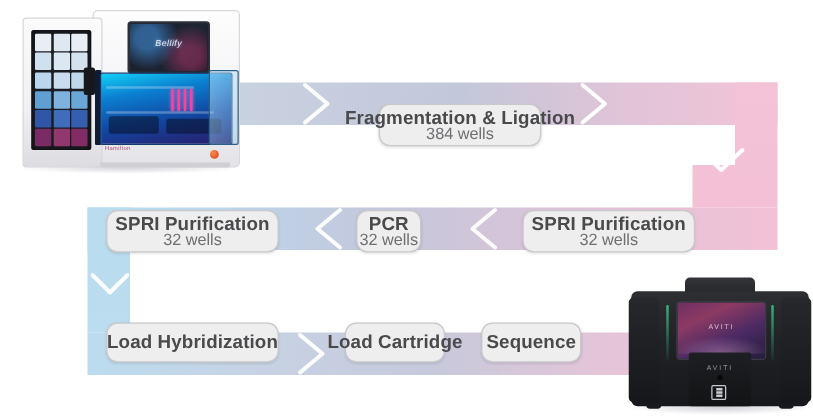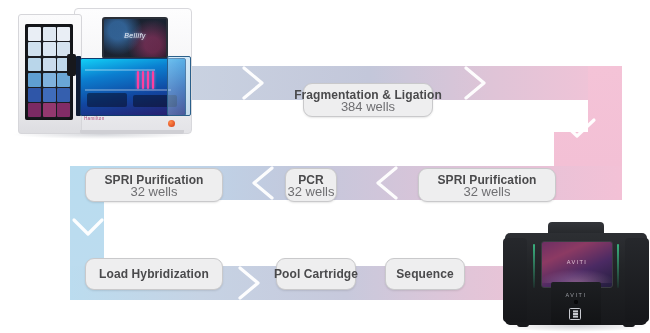--- a/index.html
+++ b/index.html
@@ -21,21 +21,21 @@
     background:#eeeeef;
     border:1px solid #c9c9cb;
     border-radius:9px;
     box-shadow:0 1px 2px rgba(0,0,0,.10);
     display:flex;flex-direction:column;
     align-items:center;justify-content:center;
     box-sizing:border-box;
     color:#4a4a4c;
   }
   .node .t1{
-    font-size:12px;
+    font-size:15px;
     font-weight:bold;
     letter-spacing:.1px;
     line-height:12px;
     white-space:nowrap;
     color:#4a4a4c;
   }
   .node .t2{
     font-size:13px;
     font-weight:normal;
     line-height:11px;
@@ -306,21 +306,21 @@
   <div class="node" style="left:418px;top:168px;width:138px;height:34px;">
     <span class="t1">SPRI Purification</span>
     <span class="t2">32 wells</span>
   </div>
 
   <div class="node" style="left:85px;top:258px;width:138px;height:32px;">
     <span class="t1">Load Hybridization</span>
   </div>
 
   <div class="node" style="left:276px;top:258px;width:80px;height:32px;">
-    <span class="t1">Pool Cartridge</span>
+    <span class="t1">Load Cartridge</span>
   </div>
 
   <div class="node" style="left:385px;top:258px;width:80px;height:32px;">
     <span class="t1">Sequence</span>
   </div>
 
   <div id="sq">
     <div class="sq-shadow"></div>
     <div class="sq-top"></div>
     <div class="sq-body"></div>

